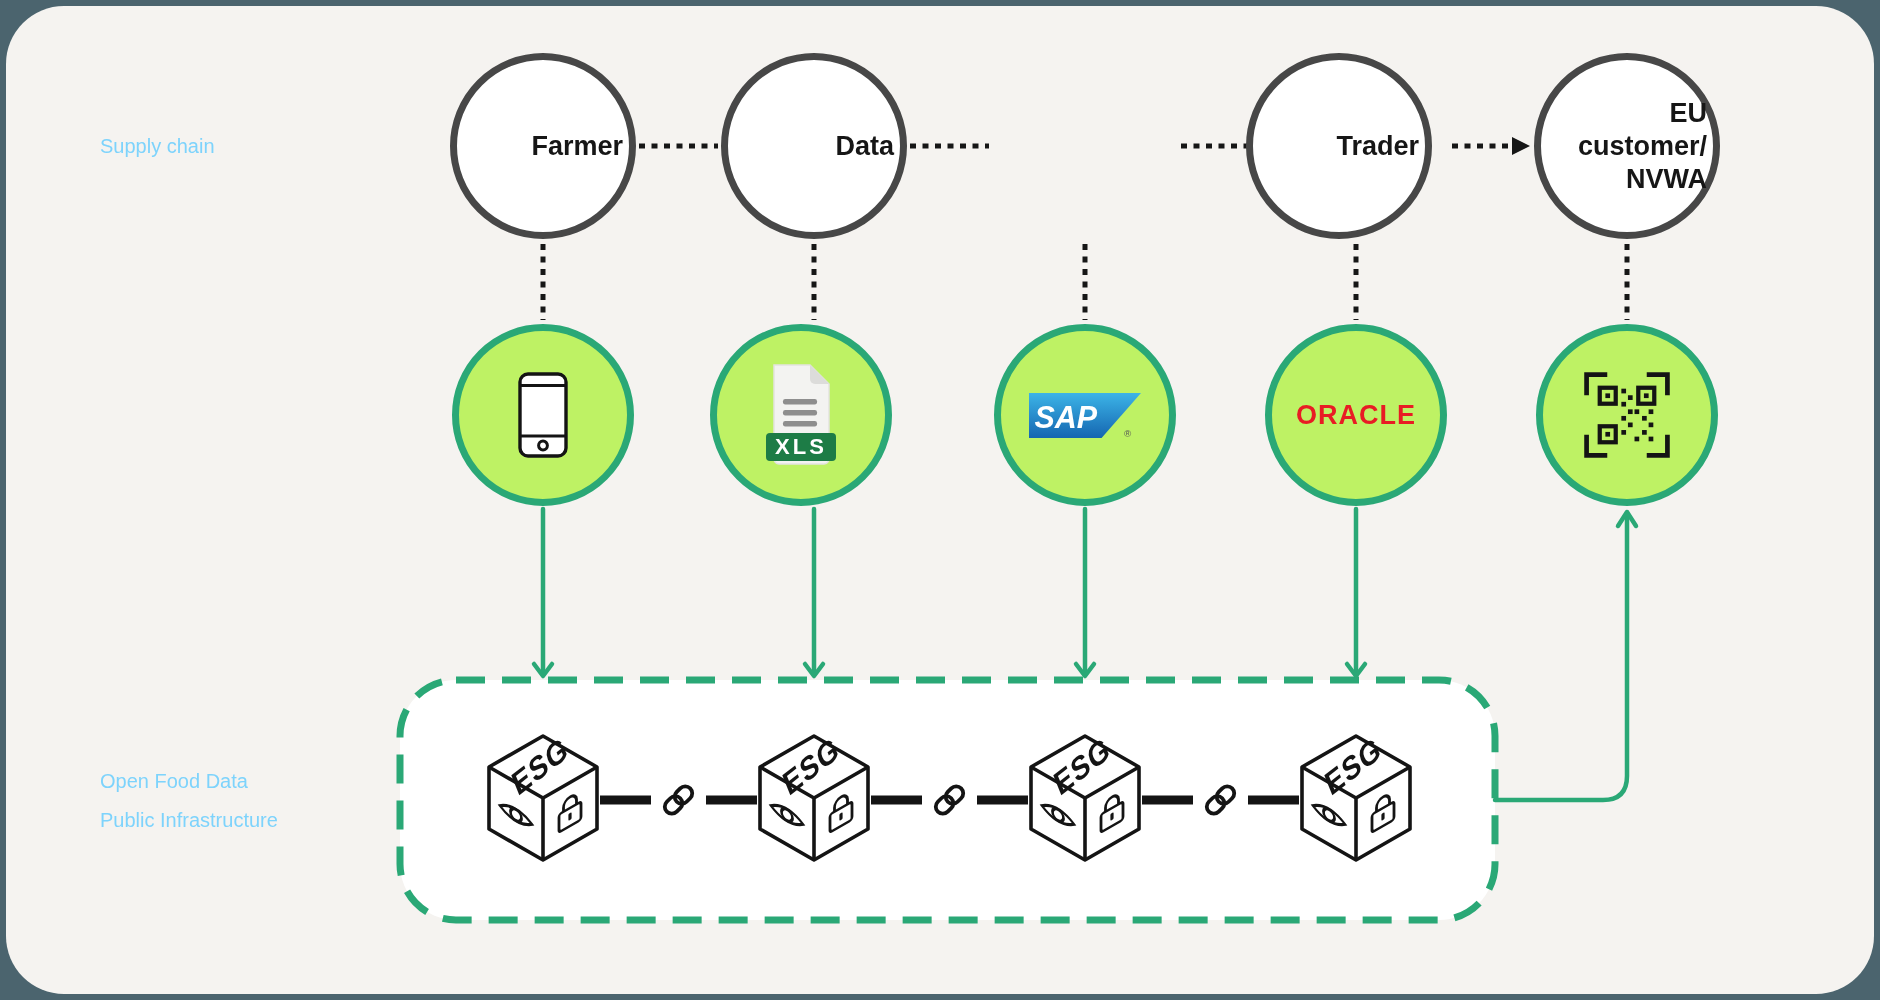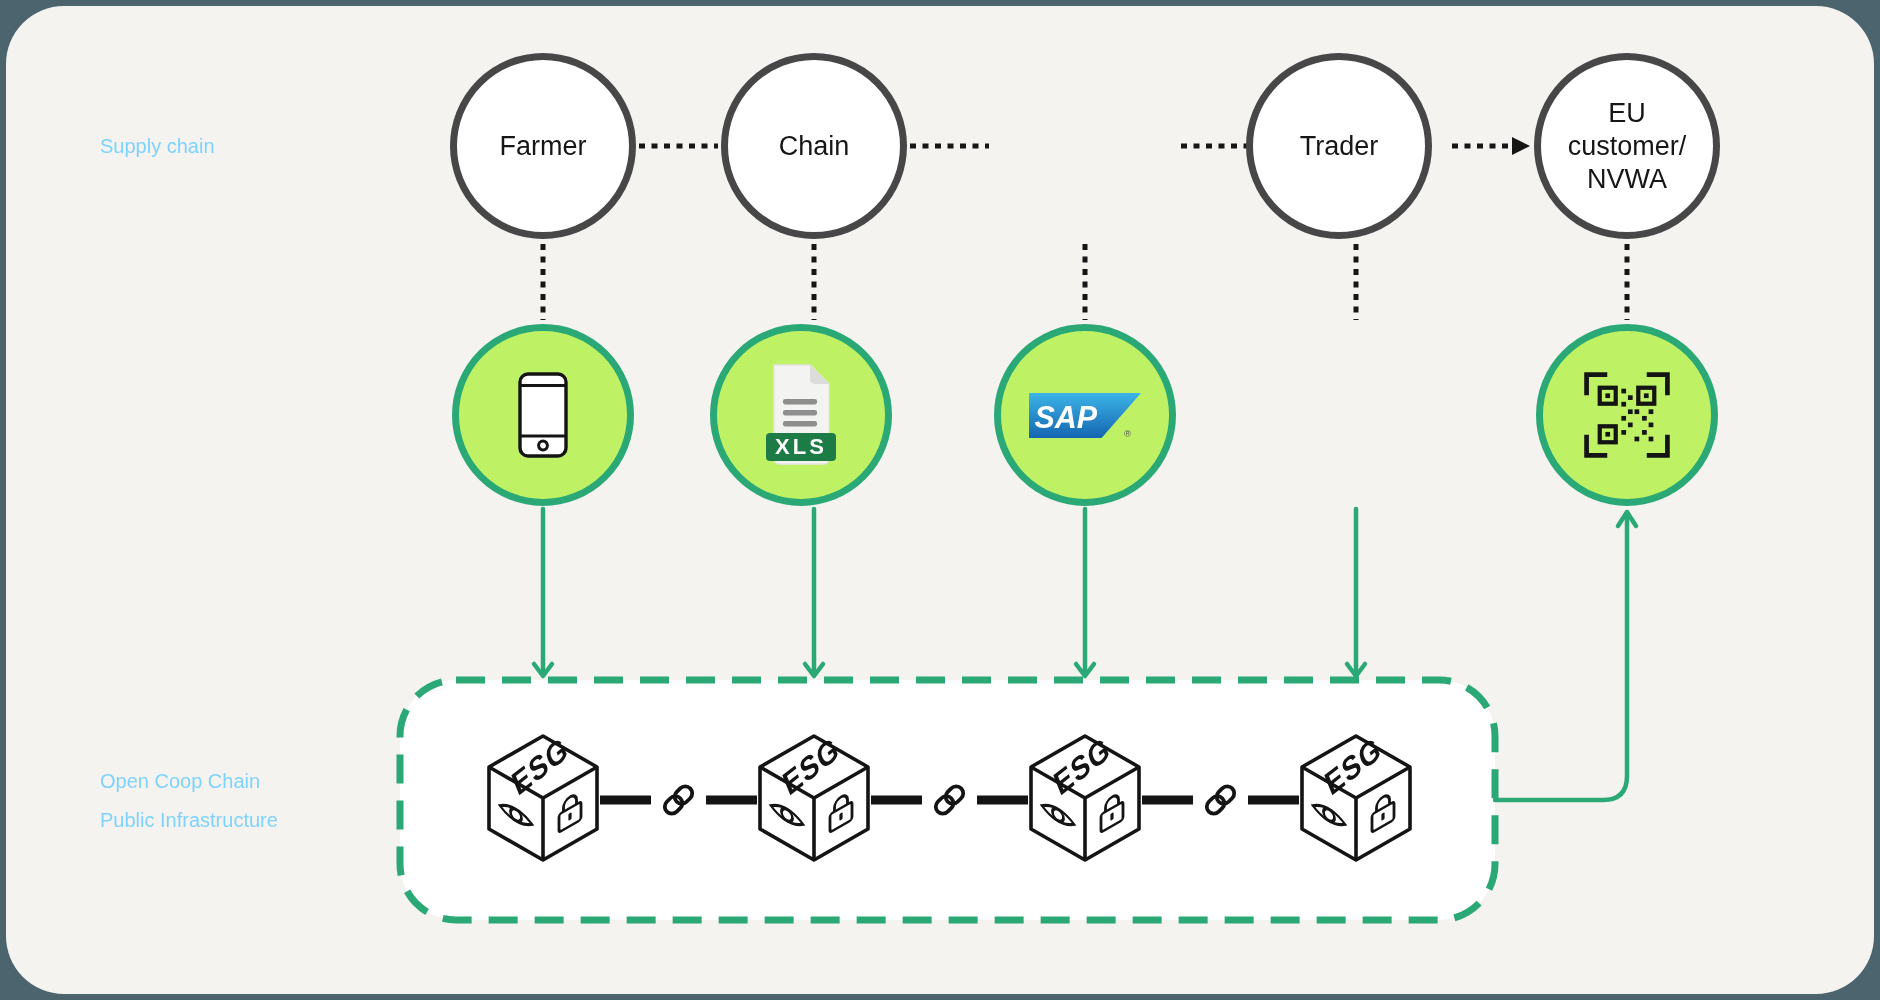--- a/index.html
+++ b/index.html
@@ -9,22 +9,22 @@
             background:#f5f3f0; border-radius:58px; }
   .overlay{ position:absolute; left:0; top:0; width:1880px; height:1000px; }
 
   .row-label { position:absolute; left:100px; font-size:20px; color:#7dd3fc;
                line-height:52px; white-space:nowrap; }
   .row-label.two-line { line-height:39px; white-space:normal; }
 
   .sc-circle { position:absolute; top:53px; width:186px; height:186px; box-sizing:border-box;
                background:#ffffff; border:7px solid #474747; border-radius:50%;
                display:flex; align-items:center; justify-content:center; }
-  .sc-label  { width:160px; text-align:center; font-size:27px; line-height:33px;
-               font-weight:400; color:#161616; }
+  .sc-label  { width:160px; text-align:right; font-size:27px; line-height:33px;
+               font-weight:700; color:#161616; }
 
   .dc-circle { position:absolute; top:324px; width:182px; height:182px; box-sizing:border-box;
                background:#bef264; border:7px solid #2aa876; border-radius:50%;
                display:flex; align-items:center; justify-content:center; }
 
   .oracle-text { font-size:27px; font-weight:700; letter-spacing:1px; color:#e81c24; }
 
   .cube-text { font-size:30px; font-weight:700; fill:#141414; letter-spacing:1px; }
   svg text { font-family:"Liberation Sans", sans-serif; }
 </style>
@@ -124,29 +124,29 @@
       <text class="cube-text" transform="translate(1,-24) rotate(-38) skewX(-16)" text-anchor="middle">ESG</text>
     </g>
     <g transform="translate(1356,800)">
       <use href="#esg-cube-shape"></use>
       <text class="cube-text" transform="translate(1,-24) rotate(-38) skewX(-16)" text-anchor="middle">ESG</text>
     </g>
   </svg>
 
   <div class="row-label" style="top:120px">Supply chain</div>
   <div class="row-label two-line" style="top:762px">
-    <div>Open Coop Chain</div>
+    <div>Open Food Data</div>
     <div>Public Infrastructure</div>
   </div>
 
   <div class="sc-circle" style="left:450px">
     <span class="sc-label">Farmer</span>
   </div>
   <div class="sc-circle" style="left:721px">
-    <span class="sc-label">Chain</span>
+    <span class="sc-label">Data</span>
   </div>
   <div class="sc-circle" style="left:1246px">
     <span class="sc-label">Trader</span>
   </div>
   <div class="sc-circle" style="left:1534px">
     <span class="sc-label">EU customer/ NVWA</span>
   </div>
 
   <div class="dc-circle" style="left:452px">
     <svg width="62" height="94" viewBox="-31 -47 62 94">
@@ -170,20 +170,23 @@
   </div>
 
   <div class="dc-circle" style="left:994px">
     <svg width="112" height="45" viewBox="0 0 125 50">
       <polygon points="0,0 125,0 81,50 0,50" fill="url(#sapGrad)"></polygon>
       <text x="6" y="39" font-size="34" font-style="italic" font-weight="700" fill="#ffffff">SAP</text>
       <text x="106" y="49" font-size="11" fill="#555555">®</text>
     </svg>
   </div>
 
+  <div class="dc-circle" style="left:1265px">
+    <span class="oracle-text">ORACLE</span>
+  </div>
 
   <div class="dc-circle" style="left:1536px">
     <svg width="94" height="94" viewBox="0 0 100 100">
       <g fill="none" stroke="#141414" stroke-width="5">
         <path d="M7,29 L7,7 L29,7"></path>
           <path d="M71,7 L93,7 L93,29"></path>
         <path d="M7,71 L7,93 L29,93"></path>
           <path d="M71,93 L93,93 L93,71"></path>
       </g>
       <g fill="none" stroke="#141414" stroke-width="4.5">

